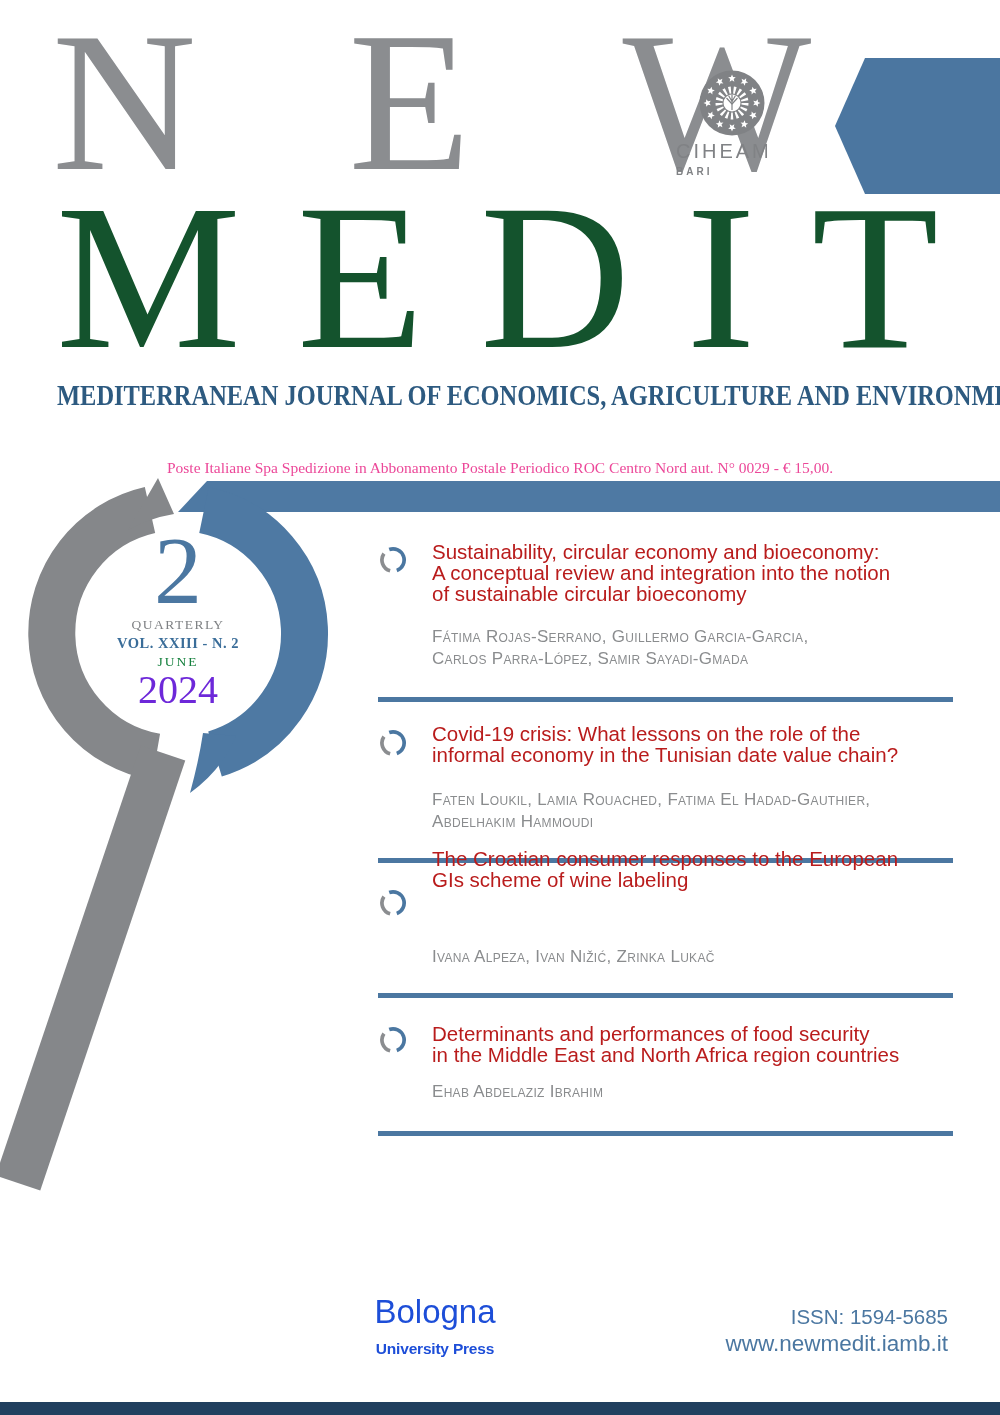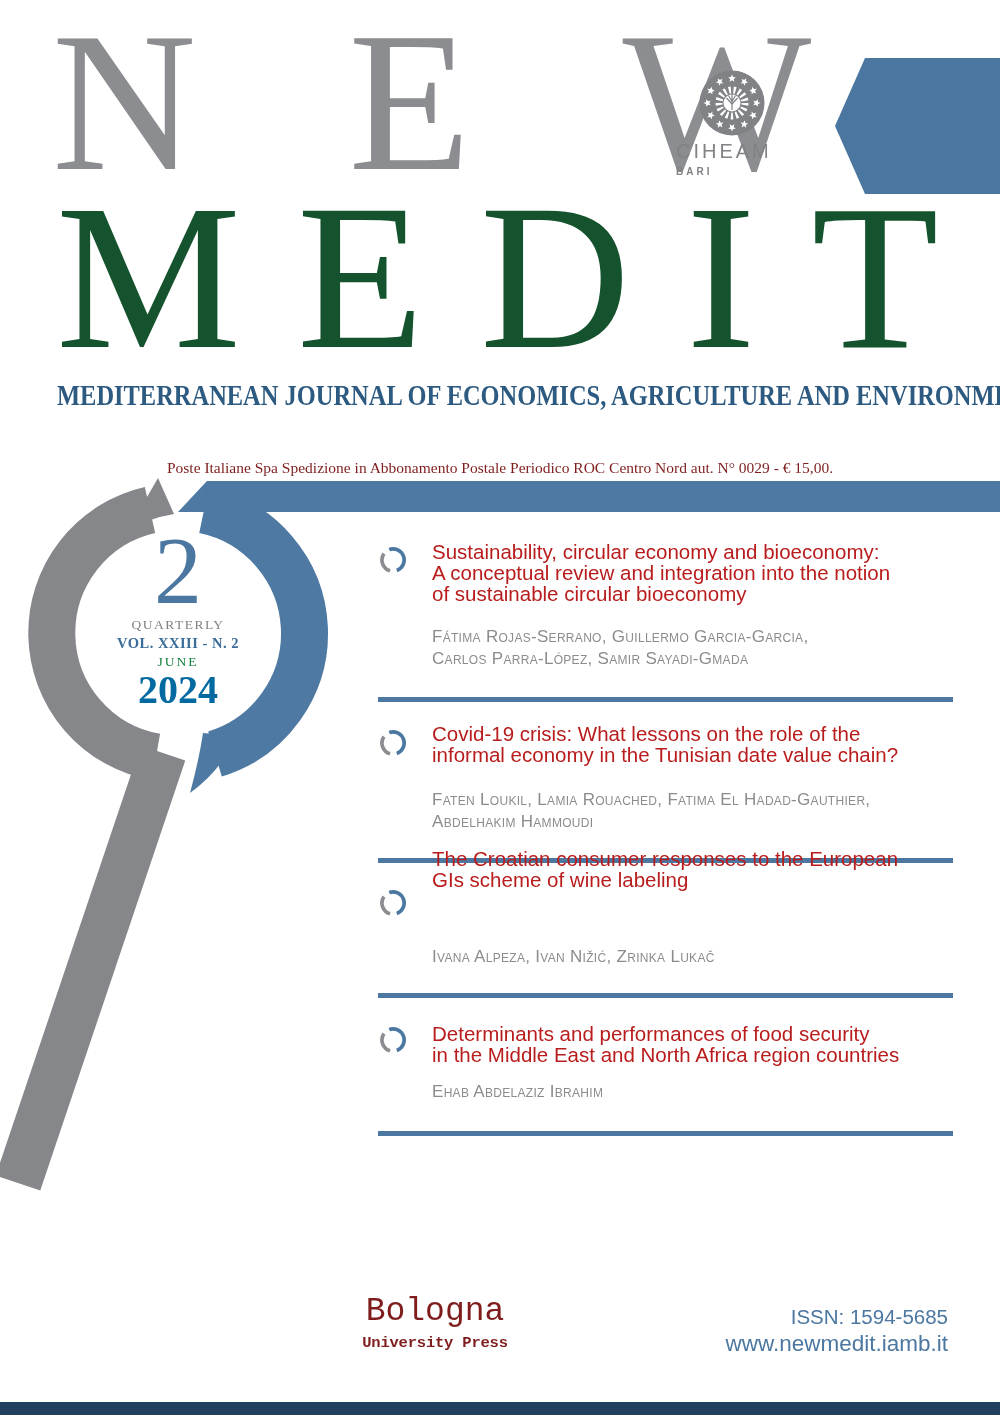--- a/index.html
+++ b/index.html
@@ -7,46 +7,46 @@
         font-family:"Liberation Sans",sans-serif;margin:0 auto;}
   
   .new-word{position:absolute;left:52px;top:-38px;font-family:"Liberation Serif",serif;
             font-size:200px;line-height:1.4;letter-spacing:152px;color:#8b8d90;white-space:nowrap;}
   .medit-word{position:absolute;left:56px;top:132px;font-family:"Liberation Serif",serif;
             font-size:208px;line-height:1.4;letter-spacing:56px;color:#14532d;white-space:nowrap;}
   .subtitle{position:absolute;left:57px;top:378px;font-family:"Liberation Serif",serif;
             font-weight:bold;font-size:30px;color:#2d5a80;white-space:nowrap;
             transform:scaleX(.815);transform-origin:left top;letter-spacing:0px;}
   .poste{position:absolute;left:0;top:459px;width:1000px;text-align:center;
-         font-family:"Liberation Serif",serif;font-size:15.5px;color:#7f1d1d;}
+         font-family:"Liberation Serif",serif;font-size:15.5px;color:#ec4899;}
   
   .ciheam{position:absolute;left:676px;top:70px;width:112px;text-align:left;}
   .ciheam svg{display:block;margin:0 auto;}
   .ciheam-name{font-size:20px;letter-spacing:3px;color:#808285;margin-top:4px;}
   .ciheam-city{font-size:10px;font-weight:bold;letter-spacing:3px;color:#808285;margin-top:3px;}
   
   .issue{position:absolute;left:98px;top:534px;width:160px;text-align:center;
          font-family:"Liberation Serif",serif;}
   .issue-number{font-size:96px;line-height:.78;color:#4b77a1;}
   .issue-frequency{font-size:13.5px;letter-spacing:1.5px;color:#7f8184;margin-top:8px;}
   .issue-volume{font-size:14.5px;font-weight:bold;letter-spacing:.5px;color:#3a6d99;margin-top:2px;}
   .issue-month{font-size:13.5px;letter-spacing:2px;color:#15803d;margin-top:2px;}
-  .issue-year{font-size:40px;line-height:1;color:#0369a1;margin-top:0px;font-weight:bold;}
+  .issue-year{font-size:40px;line-height:1;color:#6d28d9;margin-top:0px;}
   
   .article-title{position:absolute;left:432px;width:545px;font-size:20.5px;font-weight:normal;
                  line-height:21px;color:#b91c1c;white-space:pre-line;}
   .article-authors{position:absolute;left:432px;width:545px;font-size:17px;line-height:22px;
                  font-variant:small-caps;color:#8a8c8e;white-space:pre-line;letter-spacing:.3px;}
   .ring-icon{position:absolute;left:379px;width:28px;height:28px;}
   .divider{position:absolute;left:378px;width:575px;height:5px;background:#4b77a1;}
   
-  .press{position:absolute;left:360px;top:1295px;width:150px;text-align:center;color:#7f1d1d;
-         font-family:Liberation Mono, monospace;}
+  .press{position:absolute;left:360px;top:1295px;width:150px;text-align:center;color:#1d4ed8;
+         font-family:Liberation Sans, sans-serif;}
   .press-line1{font-size:33px;font-weight:500;line-height:1.05;}
-  .press-line2{font-size:15.5px;font-weight:bold;letter-spacing:-.2px;margin-top:4px;}
+  .press-line2{font-size:15.5px;font-weight:bold;letter-spacing:-.2px;margin-top:10px;}
   .issn-block{position:absolute;right:52px;top:1303px;text-align:right;color:#4b77a1;line-height:27px;}
   .issn-line{font-size:20.5px;}
   .site-line{font-size:22.5px;}
   .bottom-bar{position:absolute;left:0;bottom:0;width:1000px;height:13px;background:#21405f;}
   .motif{position:absolute;left:0;top:0;pointer-events:none;}
 </style>
 </head>
 <body>
 
 <div class="page">

